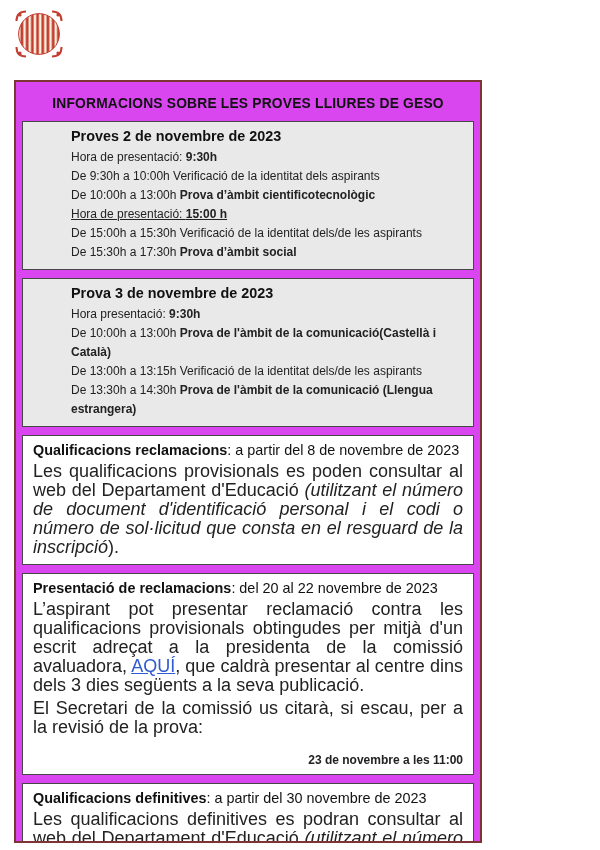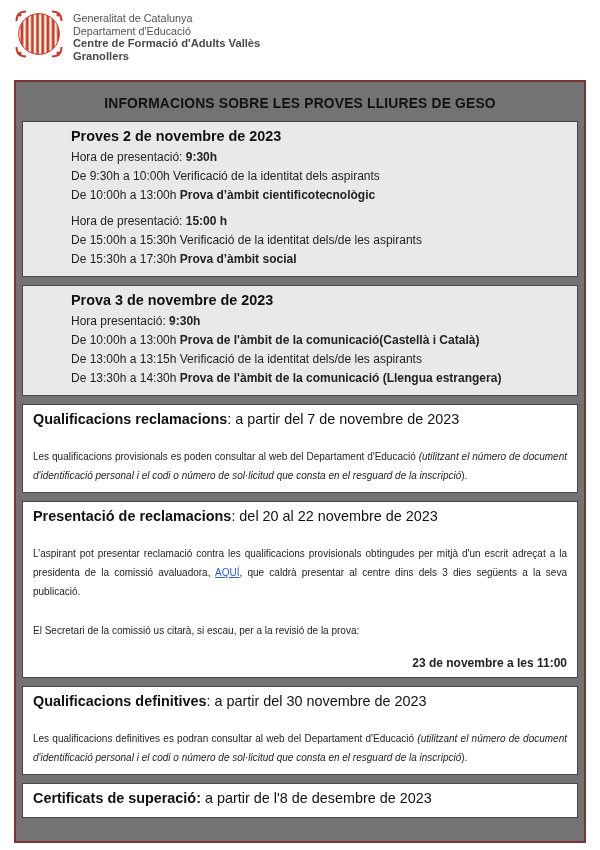--- a/index.html
+++ b/index.html
@@ -14,31 +14,31 @@
   *{margin:0;padding:0;box-sizing:border-box;}
   html,body{width:600px;height:850px;background:#ffffff;overflow:hidden;
     font-family:"Liberation Sans", sans-serif; color:var(--body-text);}
   
   .letterhead{position:absolute;left:15px;top:10px;display:flex;align-items:flex-start;}
   .logo{width:48px;height:48px;margin-right:10px;flex:0 0 auto;}
   .head-lines{padding-top:2px;}
   .hl{font-size:10.8px;line-height:12.5px;color:var(--head-text);}
   .hl.bold{font-weight:bold;font-size:11.2px;color:#4a4645;}
   
-  .frame{position:absolute;left:14px;top:80px;width:572px;height:763px;
-    border:2.5px solid var(--outer-border);background:#737373;padding:0 6px;overflow:hidden;}
+  .frame{position:absolute;left:14px;top:80px;width:468px;height:763px;
+    border:2.5px solid var(--outer-border);background:#d946ef;padding:0 6px;overflow:hidden;}
   .title{text-align:center;font-weight:bold;font-size:13.8px;letter-spacing:.2px;
     margin:14px 0 10px;color:#111;}
   
   .box{border:1.5px solid var(--box-border);background:#fff;padding:4px 10px 7px;margin-bottom:8px;}
   .box.gray{background:var(--gray-bg);padding-left:48px;}
   .heading{font-size:14.4px;margin:2px 0 4px;color:#111;}
   .line{font-size:12px;line-height:19px;}
-  .line.mt{margin-top:7px;}
-  .para{font-size:10px;line-height:19px;text-align:justify;margin-top:20px;}
+  .line.mt{margin-top:0;text-decoration:underline;}
+  .para{font-size:18px;line-height:19px;text-align:justify;margin-top:4px;}
   .center{font-size:12px;font-weight:bold;text-align:right;margin-top:16px;}
   .seg-b{font-weight:bold;}
   .seg-i{font-style:italic;}
   a{color:var(--link);cursor:pointer;}
 </style>
 </head>
 <body>
 
 <div class="letterhead">
   <svg class="logo" viewBox="0 0 48 48" width="48" height="48" aria-hidden="true">
@@ -55,26 +55,20 @@
       <path d="M46.5,37 C46.5,43.5 43.5,46.5 37,46.5"></path>
     </g>
     <g fill="#c43d31">
       <circle cx="5" cy="5" r="1.6"></circle>
         <circle cx="43" cy="5" r="1.6"></circle>
       <circle cx="5" cy="43" r="1.6"></circle>
         <circle cx="43" cy="43" r="1.6"></circle>
     </g>
     <circle cx="24" cy="24" r="20.4" fill="url(#senyera)" stroke="#c43d31" stroke-width="1"></circle>
   </svg>
-  <div class="head-lines">
-    <div class="hl">Generalitat de Catalunya</div>
-    <div class="hl">Departament d'Educació</div>
-    <div class="hl bold">Centre de Formació d'Adults Vallès</div>
-    <div class="hl bold">Granollers</div>
-  </div>
 </div>
 
 <div class="frame">
   <div class="title">INFORMACIONS SOBRE LES PROVES LLIURES DE GESO</div>
   <div id="sections">
       <div class="box gray">
         <div class="heading"><span class="seg-b ">Proves 2 de novembre de 2023</span></div>
         <div class="line"><span class="">Hora de presentació: </span><span class="seg-b ">9:30h</span></div>
         <div class="line"><span class="">De 9:30h a 10:00h Verificació de la identitat dels aspirants</span></div>
         <div class="line"><span class="">De 10:00h a 13:00h </span><span class="seg-b ">Prova d’àmbit cientificotecnològic</span></div>
@@ -83,21 +77,21 @@
         <div class="line"><span class="">De 15:30h a 17:30h </span><span class="seg-b ">Prova d’àmbit social</span></div>
       </div>
       <div class="box gray">
         <div class="heading"><span class="seg-b ">Prova 3 de novembre de 2023</span></div>
         <div class="line"><span class="">Hora presentació: </span><span class="seg-b ">9:30h</span></div>
         <div class="line"><span class="">De 10:00h a 13:00h </span><span class="seg-b ">Prova de l'àmbit de la comunicació(Castellà i Català)</span></div>
         <div class="line"><span class="">De 13:00h a 13:15h Verificació de la identitat dels/de les aspirants</span></div>
         <div class="line"><span class="">De 13:30h a 14:30h </span><span class="seg-b ">Prova de l'àmbit de la comunicació (Llengua estrangera)</span></div>
       </div>
       <div class="box ">
-        <div class="heading"><span class="seg-b ">Qualificacions reclamacions</span><span class="">: a partir del 7 de novembre de 2023</span></div>
+        <div class="heading"><span class="seg-b ">Qualificacions reclamacions</span><span class="">: a partir del 8 de novembre de 2023</span></div>
         <div class="para"><span class="">Les qualificacions provisionals es poden consultar al web del Departament d'Educació </span><span class="seg-i">(utilitzant el número de document d'identificació personal i el codi o número de sol·licitud que consta en el resguard de la inscripció</span><span class="">).</span></div>
       </div>
       <div class="box ">
         <div class="heading"><span class="seg-b ">Presentació de reclamacions</span><span class="">: del 20 al 22 novembre de 2023</span></div>
         <div class="para"><span class="">L’aspirant pot presentar reclamació contra les qualificacions provisionals obtingudes per mitjà d'un escrit adreçat a la presidenta de la comissió avaluadora, </span><a href="#">AQUÍ</a><span class="">, que caldrà presentar al centre dins dels 3 dies següents a la seva publicació.</span></div>
         <div class="para"><span class="">El Secretari de la comissió us citarà, si escau, per a la revisió de la prova:</span></div>
         <div class="center"><span class="">23 de novembre a les 11:00</span></div>
       </div>
       <div class="box ">
         <div class="heading"><span class="seg-b ">Qualificacions definitives</span><span class="">: a partir del 30 novembre de 2023</span></div>

